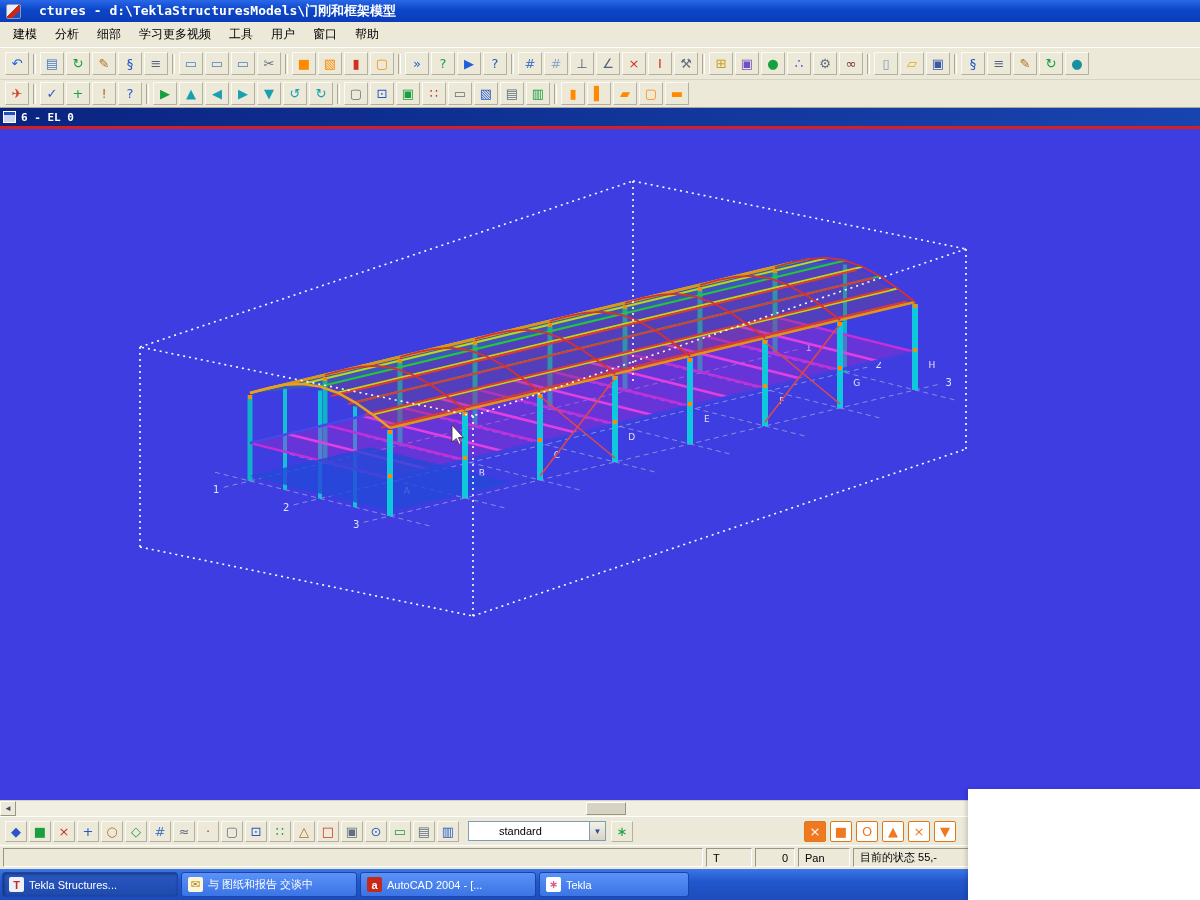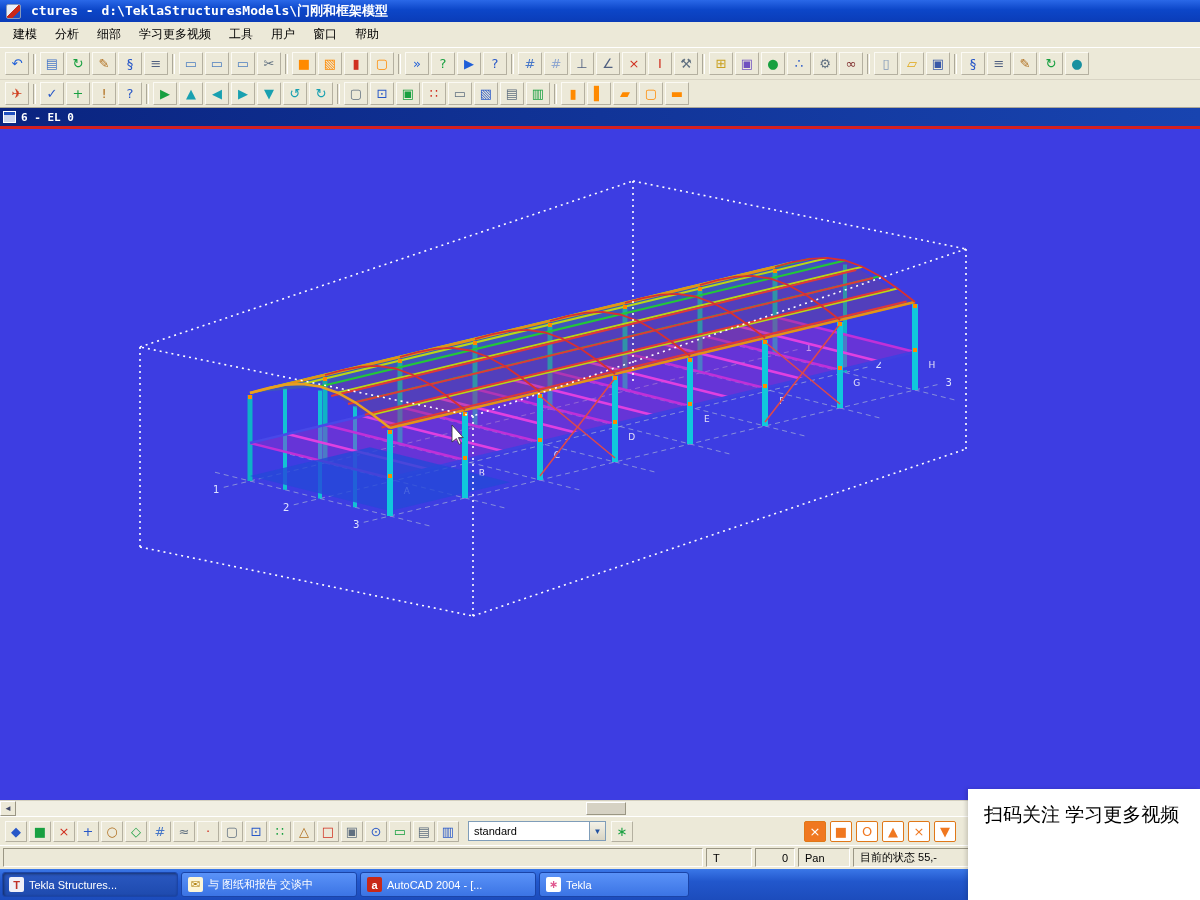--- a/index.html
+++ b/index.html
@@ -1,20 +1,20 @@
 <!DOCTYPE html>
 <html><head>
 <meta charset="utf-8">
 <style>
 *{margin:0;padding:0;box-sizing:border-box;}
 html,body{width:1200px;height:900px;overflow:hidden;}
 body{font-family:"Liberation Sans","DejaVu Sans",sans-serif;background:#ece9d8;position:relative;}
 
 
-.titlebar{height:22px;background:linear-gradient(180deg,#2a68e8,#0c46c8 45%,#0a3cb8);display:flex;align-items:center;padding:0 6px;gap:10px;}
+.titlebar{height:22px;background:linear-gradient(180deg,#2a68e8,#0c46c8 45%,#0a3cb8);display:flex;align-items:center;padding:0 6px;gap:18px;}
 .app-icon{width:15px;height:15px;flex:none;border:1px solid #8899bb;border-radius:2px;background:linear-gradient(135deg,#e8eef8 45%,#c82818 45%,#c82818 70%,#2050c0 70%);}
 .title-text{color:#fff;font-family:"DejaVu Sans Mono",monospace;font-weight:bold;font-size:13px;white-space:nowrap;}
 
 
 .menubar{height:26px;display:flex;align-items:center;padding:0 4px;background:#ece9d8;border-bottom:1px solid #fff;}
 .menu-item{padding:4px 9px;font-size:12px;color:#000;white-space:nowrap;}
 
 
 .toolbar{display:flex;align-items:center;padding:0 4px;background:#ece9d8;}
 #tb1{height:32px;border-bottom:1px solid #d8d4c4;}
@@ -22,21 +22,21 @@
 #tb3{height:29px;border-top:1px solid #fff;}
 .tb-btn{width:24px;height:23px;margin:0 1px;flex:none;display:inline-flex;align-items:center;justify-content:center;background:#ece9d8;border:1px solid;border-color:#fbfaf4 #b4b0a0 #b4b0a0 #fbfaf4;border-radius:1px;cursor:default;}
 .tb-glyph{font-size:13px;line-height:1;font-family:"DejaVu Sans",sans-serif;}
 .tb-sep{width:3px;height:20px;margin:0 3px;border-left:1px solid #aca899;border-right:1px solid #fff;flex:none;}
 #tb3 .tb-btn{width:22px;height:21px;}
 #tb3-right{margin-left:auto;margin-right:238px;display:flex;}
 #tb3-right .tb-btn{border:1px solid #e07818;background:#fff;border-radius:2px;margin:0 2px;}
 
 
 .combo{width:138px;height:20px;margin-left:8px;background:#fff;border:1px solid #7f9db9;display:flex;align-items:center;flex:none;}
-.combo-text{flex:1;font-size:11px;padding:0 5px;color:#000;}
+.combo-text{flex:1;font-size:11px;padding:0 5px;color:#000;margin-left:25px;}
 .combo-arrow{width:16px;height:18px;background:linear-gradient(180deg,#f4f2e8,#d8d4c4);border-left:1px solid #7f9db9;display:flex;align-items:center;justify-content:center;font-size:8px;color:#2050a0;}
 
 
 .view-header{height:18px;background:linear-gradient(90deg,#0a2480,#1844b0);display:flex;align-items:center;gap:5px;padding:0 3px;}
 .view-icon{width:13px;height:12px;background:#cdd6ee;border:1px solid #fff;box-shadow:inset 0 3px #2050c0;flex:none;}
 .view-title{color:#fff;font-size:11px;font-weight:bold;font-family:"DejaVu Sans Mono",monospace;}
 .red-line{height:3px;background:#d42020;}
 
 
 .viewport{height:671px;background:#3d3de2;position:relative;overflow:hidden;}
@@ -559,14 +559,13 @@
     <span class="task-icon" style="background: rgb(200, 40, 24); color: rgb(255, 255, 255);">a</span>
     <span class="task-label">AutoCAD 2004 - [...</span>
   </div>
   <div class="task-btn" style="width:150px;">
     <span class="task-icon" style="background: rgb(255, 255, 255); color: rgb(224, 88, 144);">∗</span>
     <span class="task-label">Tekla</span>
   </div>
 </div>
 
 <div class="promo">
-  <span class="promo-line">扫码关注 学习更多视频</span>
 </div>
 
 </body></html>

